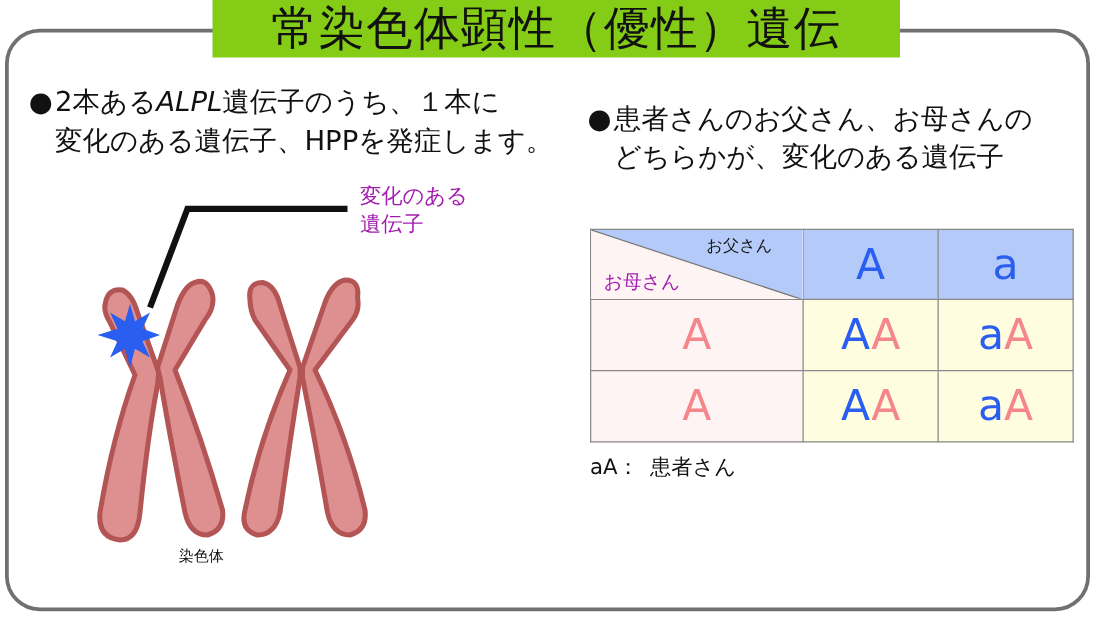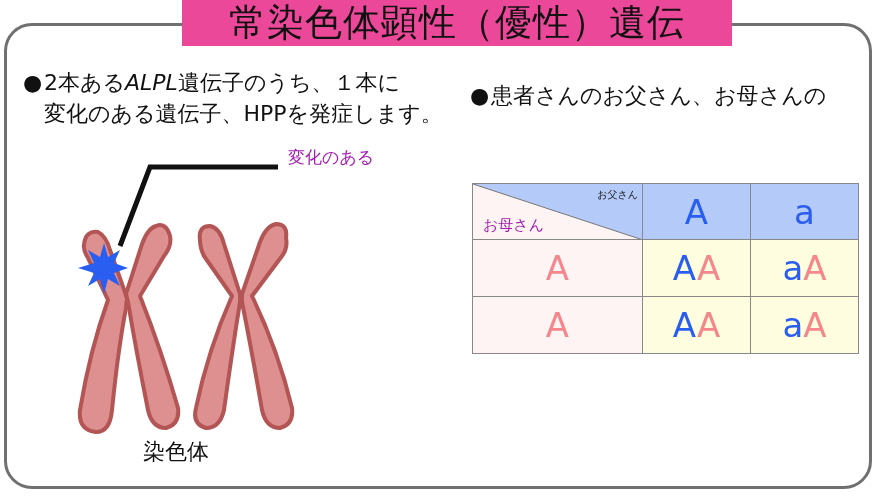--- a/index.html
+++ b/index.html
@@ -1,36 +1,36 @@
 <!DOCTYPE html>
 <html><head>
   <meta charset="utf-8">
   <style>
     html, body { margin:0; padding:0; background:#ffffff; }
     body { width:880px; height:496px; position:relative; overflow:hidden;
            font-family:"DejaVu Sans","Liberation Sans",sans-serif; color:#111; }
     .frame { position:absolute; left:4px; top:23px; width:868px; height:466px;
              border:3px solid #707070; border-radius:28px; box-sizing:border-box; }
-    .title { position:absolute; top:0px; left:182px; width:550px; height:46px; background:#ec4899;
+    .title { position:absolute; top:0px; left:170px; width:550px; height:46px; background:#84cc16;
              font-size:37px; line-height:46px; text-align:center; color:#111; letter-spacing:1px; }
     .para { position:absolute; font-size:22px; line-height:31px; color:#111; }
     .para .bullet { display:inline-block; width:21px; }
     .para .indent { display:block; padding-left:21px; }
     .left-para { left:23px; top:67px; width:430px; }
     .right-para { left:470px; top:80px; width:400px; }
     .gene-ital { font-style:italic; }
     .callout { position:absolute; left:288px; top:146px; color:#a21caf; font-size:17px; line-height:23px; }
-    .chromo-label { position:absolute; left:143px; top:437px; font-size:22px; color:#111;font-family:Liberation Serif, serif; }
+    .chromo-label { position:absolute; left:143px; top:437px; font-size:12px; color:#111;font-family:Liberation Serif, serif; }
     .diagram-svg { position:absolute; left:0; top:0; }
     table.punnett { position:absolute; left:472px; top:183px; border-collapse:collapse; }
     table.punnett td { border:1px solid #888; box-sizing:border-box; padding:0; text-align:center;
                        font-size:34px; font-family:"DejaVu Sans",sans-serif; }
     .corner { width:170px; height:56px; position:relative; background:#fff4f4; overflow:hidden; }
     .corner svg { position:absolute; left:0; top:0; }
-    .corner .father { position:absolute; right:4px; top:4px; font-size:10px; color:#111; }
+    .corner .father { position:absolute; right:24px; top:4px; font-size:13px; color:#111; }
     .corner .mother { position:absolute; left:10px; bottom:4px; font-size:15px; color:#a21caf; }
     .hdr { width:108px; height:56px; background:#b4caf8; color:#2a5ef0; }
     .mom { background:#fff4f4; color:#f4868c; height:57px; }
     .off { background:#fffde0; height:57px; }
     .blue { color:#2a5ef0; } .pink { color:#f4868c; }
     .legend { position:absolute; left:472px; top:362px; font-size:17px; line-height:24px; color:#111; }
     .legend .k { display:inline-block; width:48px; }
   </style>
 </head>
 <body>
@@ -38,20 +38,21 @@
 <div class="frame"></div>
 <div class="title">常染色体顕性（優性）遺伝</div>
 
 <div class="para left-para">
   <span class="bullet">●</span><span>2本ある</span><span class="gene-ital">ALPL</span><span>遺伝子のうち、１本に</span>
   <span class="indent">変化のある遺伝子、HPPを発症します。</span>
 </div>
 
 <div class="para right-para">
   <span class="bullet">●</span><span>患者さんのお父さん、お母さんの</span>
+  <span class="indent">どちらかが、変化のある遺伝子</span>
 </div>
 
 <svg class="diagram-svg" width="460" height="496">
   <g fill="#de8f8f" stroke="#b35555" stroke-width="4" stroke-linejoin="round">
 
     <path d="M84,244 Q86,230 98,232 Q106,236 110,250 L127,298 L126,308 Q118,350 112,410 Q110,432 96,432 Q78,430 80,410 Q90,350 108,300 L88,258 Q83,250 84,244 Z"></path>
 
     <path d="M170,236 Q166,222 156,226 Q148,228 142,244 L126,294 L128,302 Q136,350 148,410 Q152,428 166,428 Q180,424 178,408 Q162,352 140,296 L164,256 Q172,246 170,236 Z"></path>
 
     <path d="M200,240 Q198,226 210,226 Q220,228 224,244 L240,294 L240,302 Q232,352 224,410 Q220,428 206,428 Q192,424 196,408 Q208,350 232,296 L204,256 Q200,248 200,240 Z"></path>
@@ -59,20 +60,21 @@
     <path d="M286,238 Q288,224 276,224 Q266,226 260,242 L242,294 L242,302 Q252,352 262,410 Q266,428 280,428 Q294,424 292,408 Q278,350 252,296 L282,256 Q288,248 286,238 Z"></path>
   </g>
 
   <polyline points="120,246 150,167 278,167" fill="none" stroke="#111" stroke-width="5" stroke-linejoin="miter"></polyline>
 
   <polygon fill="#2a5ef0" points="104,243 108,257 120,250 114,263 128,268 114,273 120,286 108,279 104,294 100,279 88,286 94,273 78,268 94,263 88,250 100,257"></polygon>
 </svg>
 
 <div class="callout">
   <div>変化のある</div>
+  <div>遺伝子</div>
 </div>
 <div class="chromo-label">染色体</div>
 
 <table class="punnett">
   <tbody>
       <tr>
     <td class="corner">
       <svg width="170" height="56">
             <polygon points="0,0 170,0 170,56" fill="#b4caf8"></polygon>
             <line x1="0" y1="0" x2="170" y2="56" stroke="#777" stroke-width="1"></line>
@@ -90,13 +92,14 @@
   </tr>
   <tr>
     <td class="mom">A</td>
     <td class="off"><span class="blue">A</span><span class="pink">A</span></td>
     <td class="off"><span class="blue">a</span><span class="pink">A</span></td>
   </tr>
 </tbody>
   </table>
 
 <div class="legend">
+  <div><span class="k">aA：</span><span>患者さん</span></div>
 </div>
 
 </body></html>

